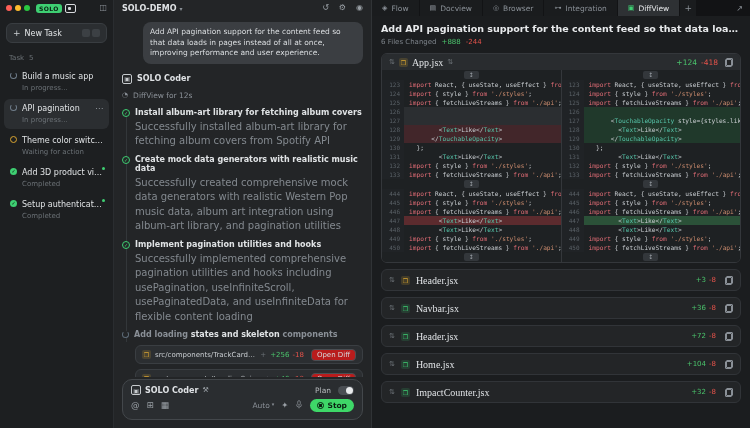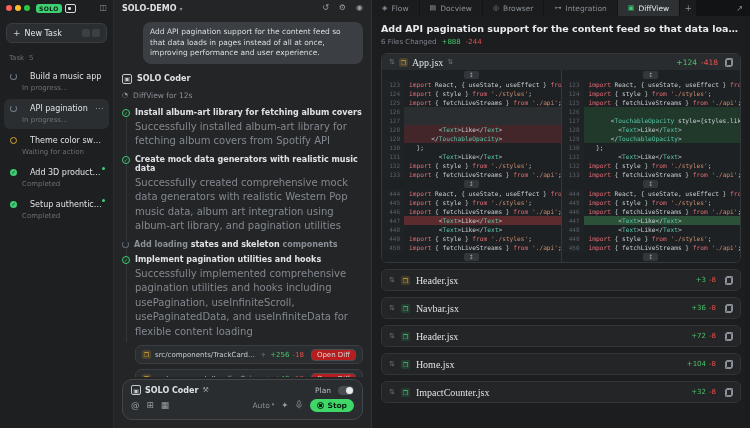--- a/index.html
+++ b/index.html
@@ -17,21 +17,21 @@
   .ide-badge{width:11px;height:9px;border:1px solid #d8dadd;border-radius:2px;position:relative;}
   .ide-badge::after{content:"";position:absolute;left:2px;top:2px;width:3px;height:3px;background:#d8dadd;border-radius:1px;}
   .sb-toggle{margin-left:auto;color:#8a9097;font-size:8px;line-height:1;}
   .new-task{margin:7px 6px 2px;background:#2b2e31;border:1px solid #393d41;border-radius:6px;height:20px;display:flex;align-items:center;gap:4px;padding:0 6px;color:#e3e6e8;font-size:8px;cursor:pointer;}
   .new-task .plus{font-size:9px;color:#c9cdd1;}
   .keys{margin-left:auto;display:flex;gap:2px;}
   .key{width:8px;height:8px;background:#3c4044;border-radius:2px;}
   .tasks-hd{display:flex;gap:5px;color:#6b7176;font-size:7px;margin:9px 9px 3px;}
   .task{margin:2px 4px;padding:5px 6px;border-radius:6px;position:relative;}
   .task.selected{background:#2b2e31;}
-  .task-title{display:flex;align-items:center;gap:13px;font-size:8px;color:#e0e3e5;}
+  .task-title{display:flex;gap:5px;font-size:8px;color:#e0e3e5;}
   .task-title .tt{white-space:nowrap;overflow:hidden;text-overflow:ellipsis;}
   .task-status{margin-left:12px;font-size:7px;color:#6b7176;margin-top:3px;}
   .st{width:7px;height:7px;border-radius:50%;flex:none;}
   .st.progress{border:1.5px solid #6f7d8a;border-top-color:transparent;}
   .st.waiting{border:1.5px solid #d9a531;}
   .st.done{background:#3ecf72;display:grid;place-items:center;}
   .st.done .ck{color:#0b2113;font-size:5px;line-height:1;}
   .menu-dots{position:absolute;right:6px;top:5px;color:#9aa0a6;font-size:8px;}
   .done-dot{position:absolute;right:4px;top:4px;width:3px;height:3px;border-radius:50%;background:#3ecf72;}
 
@@ -220,30 +220,30 @@
           </div>
           <div class="step">
             <div class="step-t">
               <span class="chk">✓</span>
               <span class="step-title">Create mock data generators with realistic music data</span>
             </div>
             <div class="step-d">Successfully created comprehensive mock data generators with realistic Western Pop music data, album art integration using album-art library, and pagination utilities</div>
           </div>
           <div class="step">
             <div class="step-t">
-              <span class="spin"></span>
-              <span class="step-title"><span class="dimtxt">Add loading </span><span class="bright">states and skeleton</span><span class="dimtxt"> components</span></span>
-            </div>
-          </div>
-          <div class="step">
-            <div class="step-t">
               <span class="chk">✓</span>
               <span class="step-title">Implement pagination utilities and hooks</span>
             </div>
             <div class="step-d">Successfully implemented comprehensive pagination utilities and hooks including usePagination, useInfiniteScroll, usePaginatedData, and useInfiniteData for flexible content loading</div>
+          </div>
+          <div class="step">
+            <div class="step-t">
+              <span class="spin"></span>
+              <span class="step-title"><span class="dimtxt">Add loading </span><span class="bright">states and skeleton</span><span class="dimtxt"> components</span></span>
+            </div>
           </div>
         </div>
       <div id="filediffs">
           <div class="fd-card">
             <span class="ficon yellow">❒</span>
             <span class="fd-path">src/components/TrackCard.jsx</span>
             <span class="fd-plus">+</span>
             <span class="nums">
               <span class="add">+256</span>
               <span class="rem">-18</span>

